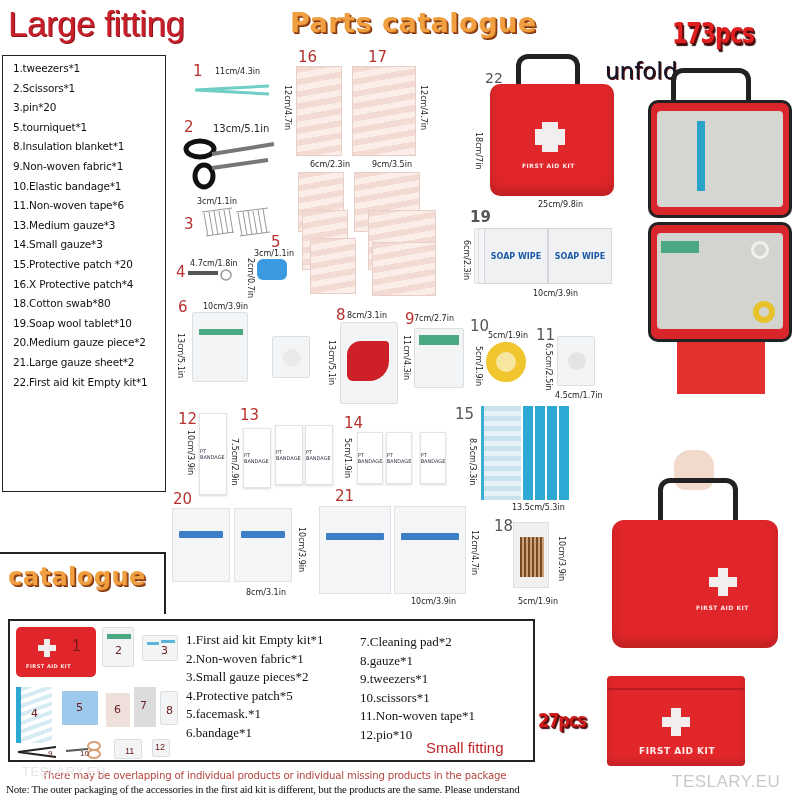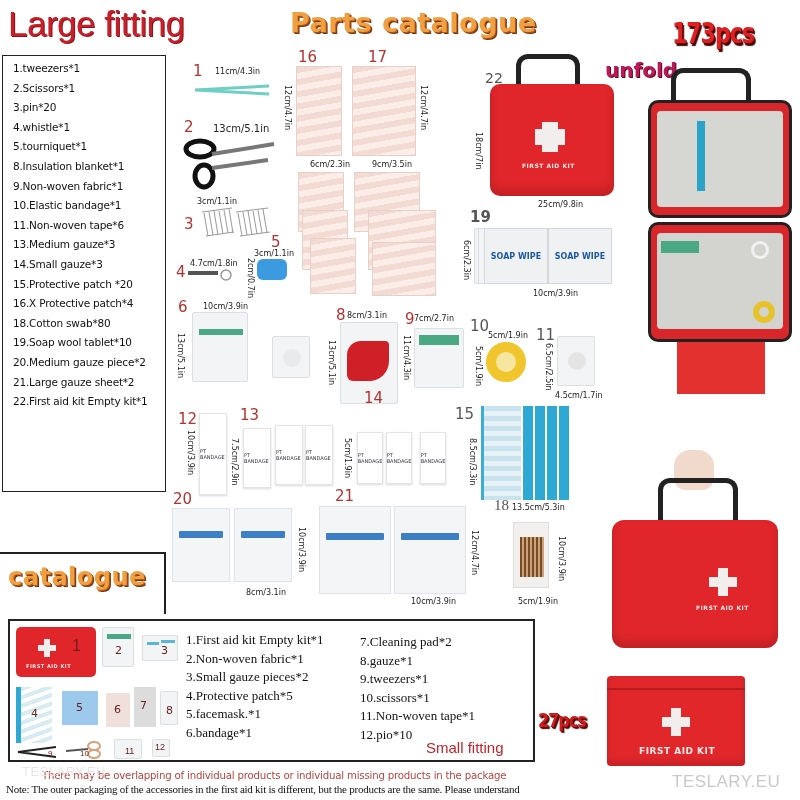--- a/index.html
+++ b/index.html
@@ -36,28 +36,27 @@
   .note-red { font-family: "DejaVu Sans", sans-serif; font-size: 10.2px; color: #b5453f; white-space: nowrap; letter-spacing: -0.2px; }
   .note-black { font-family: Liberation Serif, serif; font-size: 11px; color: #111; white-space: nowrap; letter-spacing: -0.25px; }
   .watermark { font-family: "Liberation Sans", sans-serif; font-size: 17px; color: #c9c9c9; letter-spacing: 0.5px; }
 </style>
 </head>
 <body>
 
 <div class="abs title-red" style="left:8px; top:4px; font-size:35px; letter-spacing:-0.5px;">Large fitting</div>
 <div class="abs title-orange" style="left:290px; top:7px; font-size:27px;">Parts catalogue</div>
 <div class="abs pcs" style="left:672px; top:18px; font-size:22px;">173pcs</div>
-<div class="abs" style="left:605px; top:58px; font-size:20px; font-weight:bold; color:#be185d; font-family:'DejaVu Sans',sans-serif; text-shadow:1px 1px 0 #5a0a0a;">unfold</div>
+<div class="abs" style="left:605px; top:58px; font-size:23px; font-weight:normal; color:#0f172a; font-family:'DejaVu Sans',sans-serif; text-shadow:1px 1px 0 #5a0a0a;">unfold</div>
 
 <div class="abs list-box large-list" style="left:2px; top:55px; width:164px; height:437px; padding-top:3px;">
   <ul id="large-list">
       <li>1.tweezers*1</li>
       <li>2.Scissors*1</li>
       <li>3.pin*20</li>
-      <li>4.whistle*1</li>
       <li>5.tourniquet*1</li>
       <li>8.Insulation blanket*1</li>
       <li>9.Non-woven fabric*1</li>
       <li>10.Elastic bandage*1</li>
       <li>11.Non-woven tape*6</li>
       <li>13.Medium gauze*3</li>
       <li>14.Small gauze*3</li>
       <li>15.Protective patch *20</li>
       <li>16.X Protective patch*4</li>
       <li>18.Cotton swab*80</li>
@@ -201,21 +200,21 @@
 <div class="abs roll" style="left:243px; top:428px; width:28px; height:60px;">
     <span>PT BANDAGE</span>
   </div>
 <div class="abs roll" style="left:275px; top:425px; width:28px; height:60px;">
     <span>PT BANDAGE</span>
   </div>
 <div class="abs roll" style="left:305px; top:425px; width:28px; height:60px;">
     <span>PT BANDAGE</span>
   </div>
 
-<div class="abs num" style="left:344px; top:389px;margin-left:20px;">14</div>
+<div class="abs num" style="left:344px; top:414px;">14</div>
 <div class="abs dim v" style="left:343px; top:438px;">5cm/1.9in</div>
 <div class="abs roll" style="left:357px; top:432px; width:26px; height:52px;">
     <span>PT BANDAGE</span>
   </div>
 <div class="abs roll" style="left:386px; top:432px; width:26px; height:52px;">
     <span>PT BANDAGE</span>
   </div>
 <div class="abs roll" style="left:420px; top:432px; width:26px; height:52px;">
     <span>PT BANDAGE</span>
   </div>
@@ -224,21 +223,21 @@
 <div class="abs dim v" style="left:468px; top:438px;">8.5cm/3.3in</div>
 <div class="abs" style="left:481px; top:406px; width:90px; height:94px; display:flex; gap:2px;">
   <div style="width:40px; height:100%; background:repeating-linear-gradient(180deg,#c8e3ee 0 5px,#e6f2f7 5px 10px); border-left:3px solid #3aaed3;"></div>
   <div style="width:10px; height:100%; background:#2da9d4;"></div>
   <div style="width:10px; height:100%; background:#2da9d4;"></div>
   <div style="width:10px; height:100%; background:#2da9d4;"></div>
   <div style="width:10px; height:100%; background:#2da9d4;"></div>
 </div>
 <div class="abs dim" style="left:512px; top:503px;">13.5cm/5.3in</div>
 
-<div class="abs num" style="left:494px; top:497px; color:#555;font-family:Liberation Serif, serif;">18</div>
+<div class="abs num" style="left:494px; top:517px; color:#555;">18</div>
 <div class="abs" style="left:513px; top:522px; width:36px; height:66px; background:#f2f0ee; border:1px solid #ddd;">
   <div style="position:absolute; left:6px; top:14px; width:24px; height:40px; background:repeating-linear-gradient(90deg,#7a4a24 0 2px,#caa37a 2px 4px);"></div>
 </div>
 <div class="abs dim v" style="left:557px; top:536px;">10cm/3.9in</div>
 <div class="abs dim" style="left:518px; top:597px;">5cm/1.9in</div>
 
 <div class="abs num" style="left:173px; top:490px;">20</div>
 <div class="abs gauze-pad" style="left:172px; top:508px; width:58px; height:74px;">
     <div class="band"></div>
   </div>

